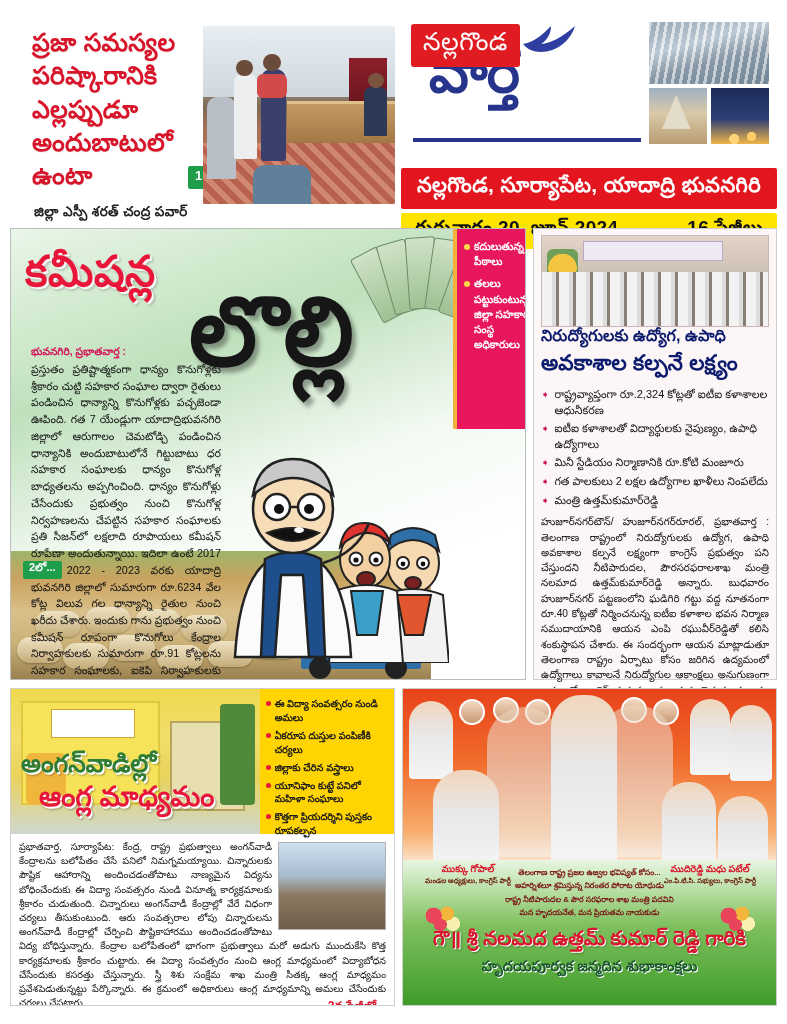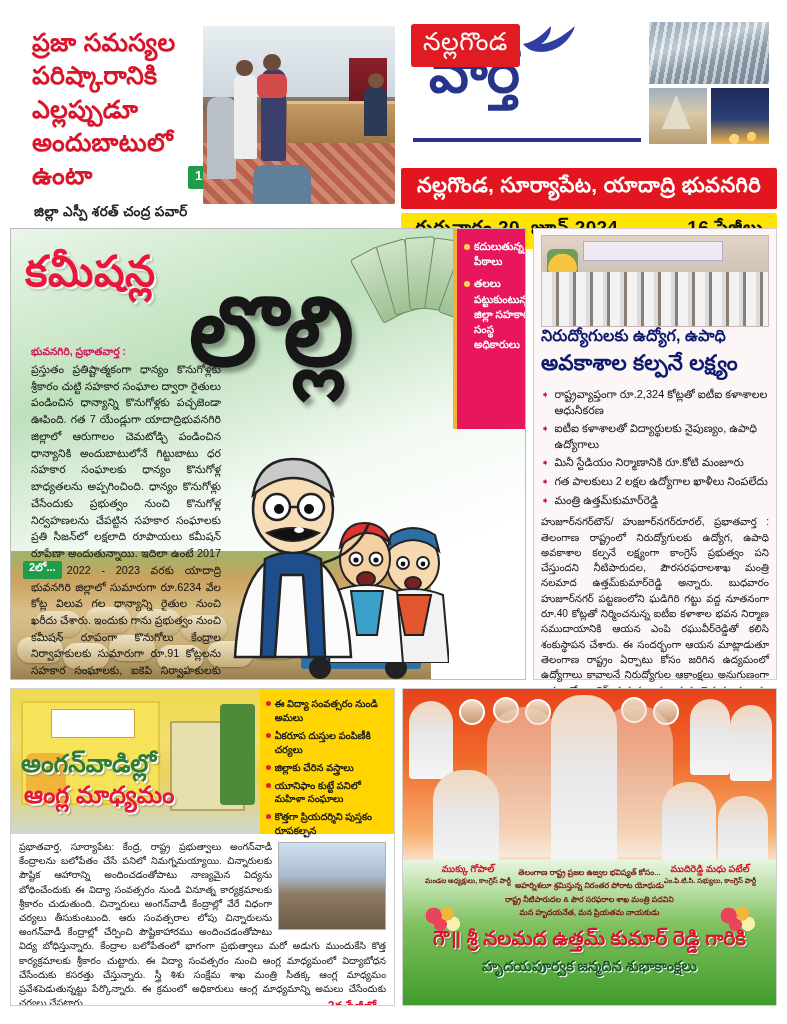--- a/index.html
+++ b/index.html
@@ -153,21 +153,21 @@
   .c3-top { display:flex; height:145px; }
   .c3-photo { width:250px; position:relative; overflow:hidden;
     background: linear-gradient(180deg,#efd94f 0%, #f2de6b 35%, #e9d35c 60%, #cfd8cf 100%); }
   .c3-building { position:absolute; left:4%; top:8%; width:56%; height:72%; background:#f6e35a; border:2px solid #e0c93f; }
   .c3-sign { position:absolute; left:16%; top:14%; width:34%; height:20%; background:#fff; border:1px solid #d0a63a; }
   .c3-giraffe { position:absolute; left:6%; top:44%; width:16%; height:36%; background:#f0b63c; border-radius:6px; }
   .c3-gate { position:absolute; right:6%; top:22%; width:30%; height:62%; background:#e8dfae; border:2px solid #b9a45f;}
   .c3-green { position:absolute; right:2%; top:10%; width:14%; height:70%; background:#4e8a3a; border-radius:4px;}
   .c3-h1 { position:absolute; left:10px; top:60px; color:#2e7d32; font-weight:bold; font-size:25px;
     text-shadow:1.5px 1.5px 0 #fff, 2.5px 2.5px 2px rgba(0,0,0,.3); z-index:4;}
-  .c3-h2 { position:absolute; left:13px; top:92px; color:#e8173a; font-weight:bold; font-size:24px;
+  .c3-h2 { position:absolute; left:28px; top:92px; color:#e8173a; font-weight:bold; font-size:28px;
     text-shadow:1.5px 1.5px 0 #fff, 2.5px 2.5px 2px rgba(0,0,0,.3); z-index:4;}
   .c3-bullets { width:135px; background:#ffd400; padding:8px 6px; }
   .c3-bullet { display:flex; gap:4px; font-size:9.8px; color:#1a1a1a; line-height:1.42; margin-bottom:4px; font-weight:600;}
   .c3-dot { width:5px; height:5px; border-radius:50%; background:#e8173a; flex:none; margin-top:4px; }
   .c3-body { padding:6px 8px 4px; font-size:9.6px; line-height:1.48; color:#111; text-align:justify; position:relative; }
   .c3-body-photo { float:right; width:108px; height:88px; margin:2px 0 3px 6px;
     background:linear-gradient(180deg,#cfe0ef 0%,#a9bcd0 38%,#8d7a63 60%,#6d5c49 100%); border:1px solid #b0b0b0;}
   .c3-more { color:#d8152a; font-weight:bold; font-size:12px; float:right; margin-top:2px;}
 
   
@@ -177,21 +177,21 @@
   .ad-face { position:absolute; border-radius:50%; overflow:hidden; border:2px solid #fff;
     background:linear-gradient(180deg,#f3d9c2,#c99a74); }
   .ad-big { position:absolute; bottom:0; background:linear-gradient(180deg,#f0d6bd 0%,#e8e8ea 45%,#f5f5f5 100%); border-radius:40px 40px 6px 6px;}
   .ad-green { position:absolute; left:0; right:0; bottom:0; height:145px;
     background:linear-gradient(180deg,#e8f5e2 0%,#bfe2ad 18%,#7fc05e 45%,#3f9c2a 100%); }
   .ad-lines { text-align:center; padding-top:6px; }
   .ad-line { font-size:7.8px; color:#7a1414; font-weight:bold; line-height:1.7; }
   .ad-name { text-align:center; color:#d8152a; font-weight:bold; font-size:20px; margin-top:8px;
     text-shadow:1px 1px 0 #fff, 2px 2px 2px rgba(0,0,0,.25); }
   .ad-wish { text-align:center; color:#19572b; font-weight:bold; font-size:14.5px; margin-top:3px;
-    text-shadow:1px 1px 0 #fff;font-family:Liberation Serif, serif; }
+    text-shadow:1px 1px 0 #fff; }
   .ad-flower { position:absolute; width:42px; height:34px; background:
       radial-gradient(circle at 30% 40%, #e8445c 0 22%, transparent 23%),
       radial-gradient(circle at 62% 34%, #f2b63c 0 20%, transparent 21%),
       radial-gradient(circle at 46% 66%, #e8445c 0 20%, transparent 21%),
       radial-gradient(circle at 76% 64%, #f7f0b0 0 18%, transparent 19%);
   }
   .ad-cap { position:absolute; text-align:center; font-size:7px; color:#6a1b0c; font-weight:bold; line-height:1.35;}
   .ad-cap .nm { color:#d8152a; font-size:9.5px; }
 </style>
 </head>

